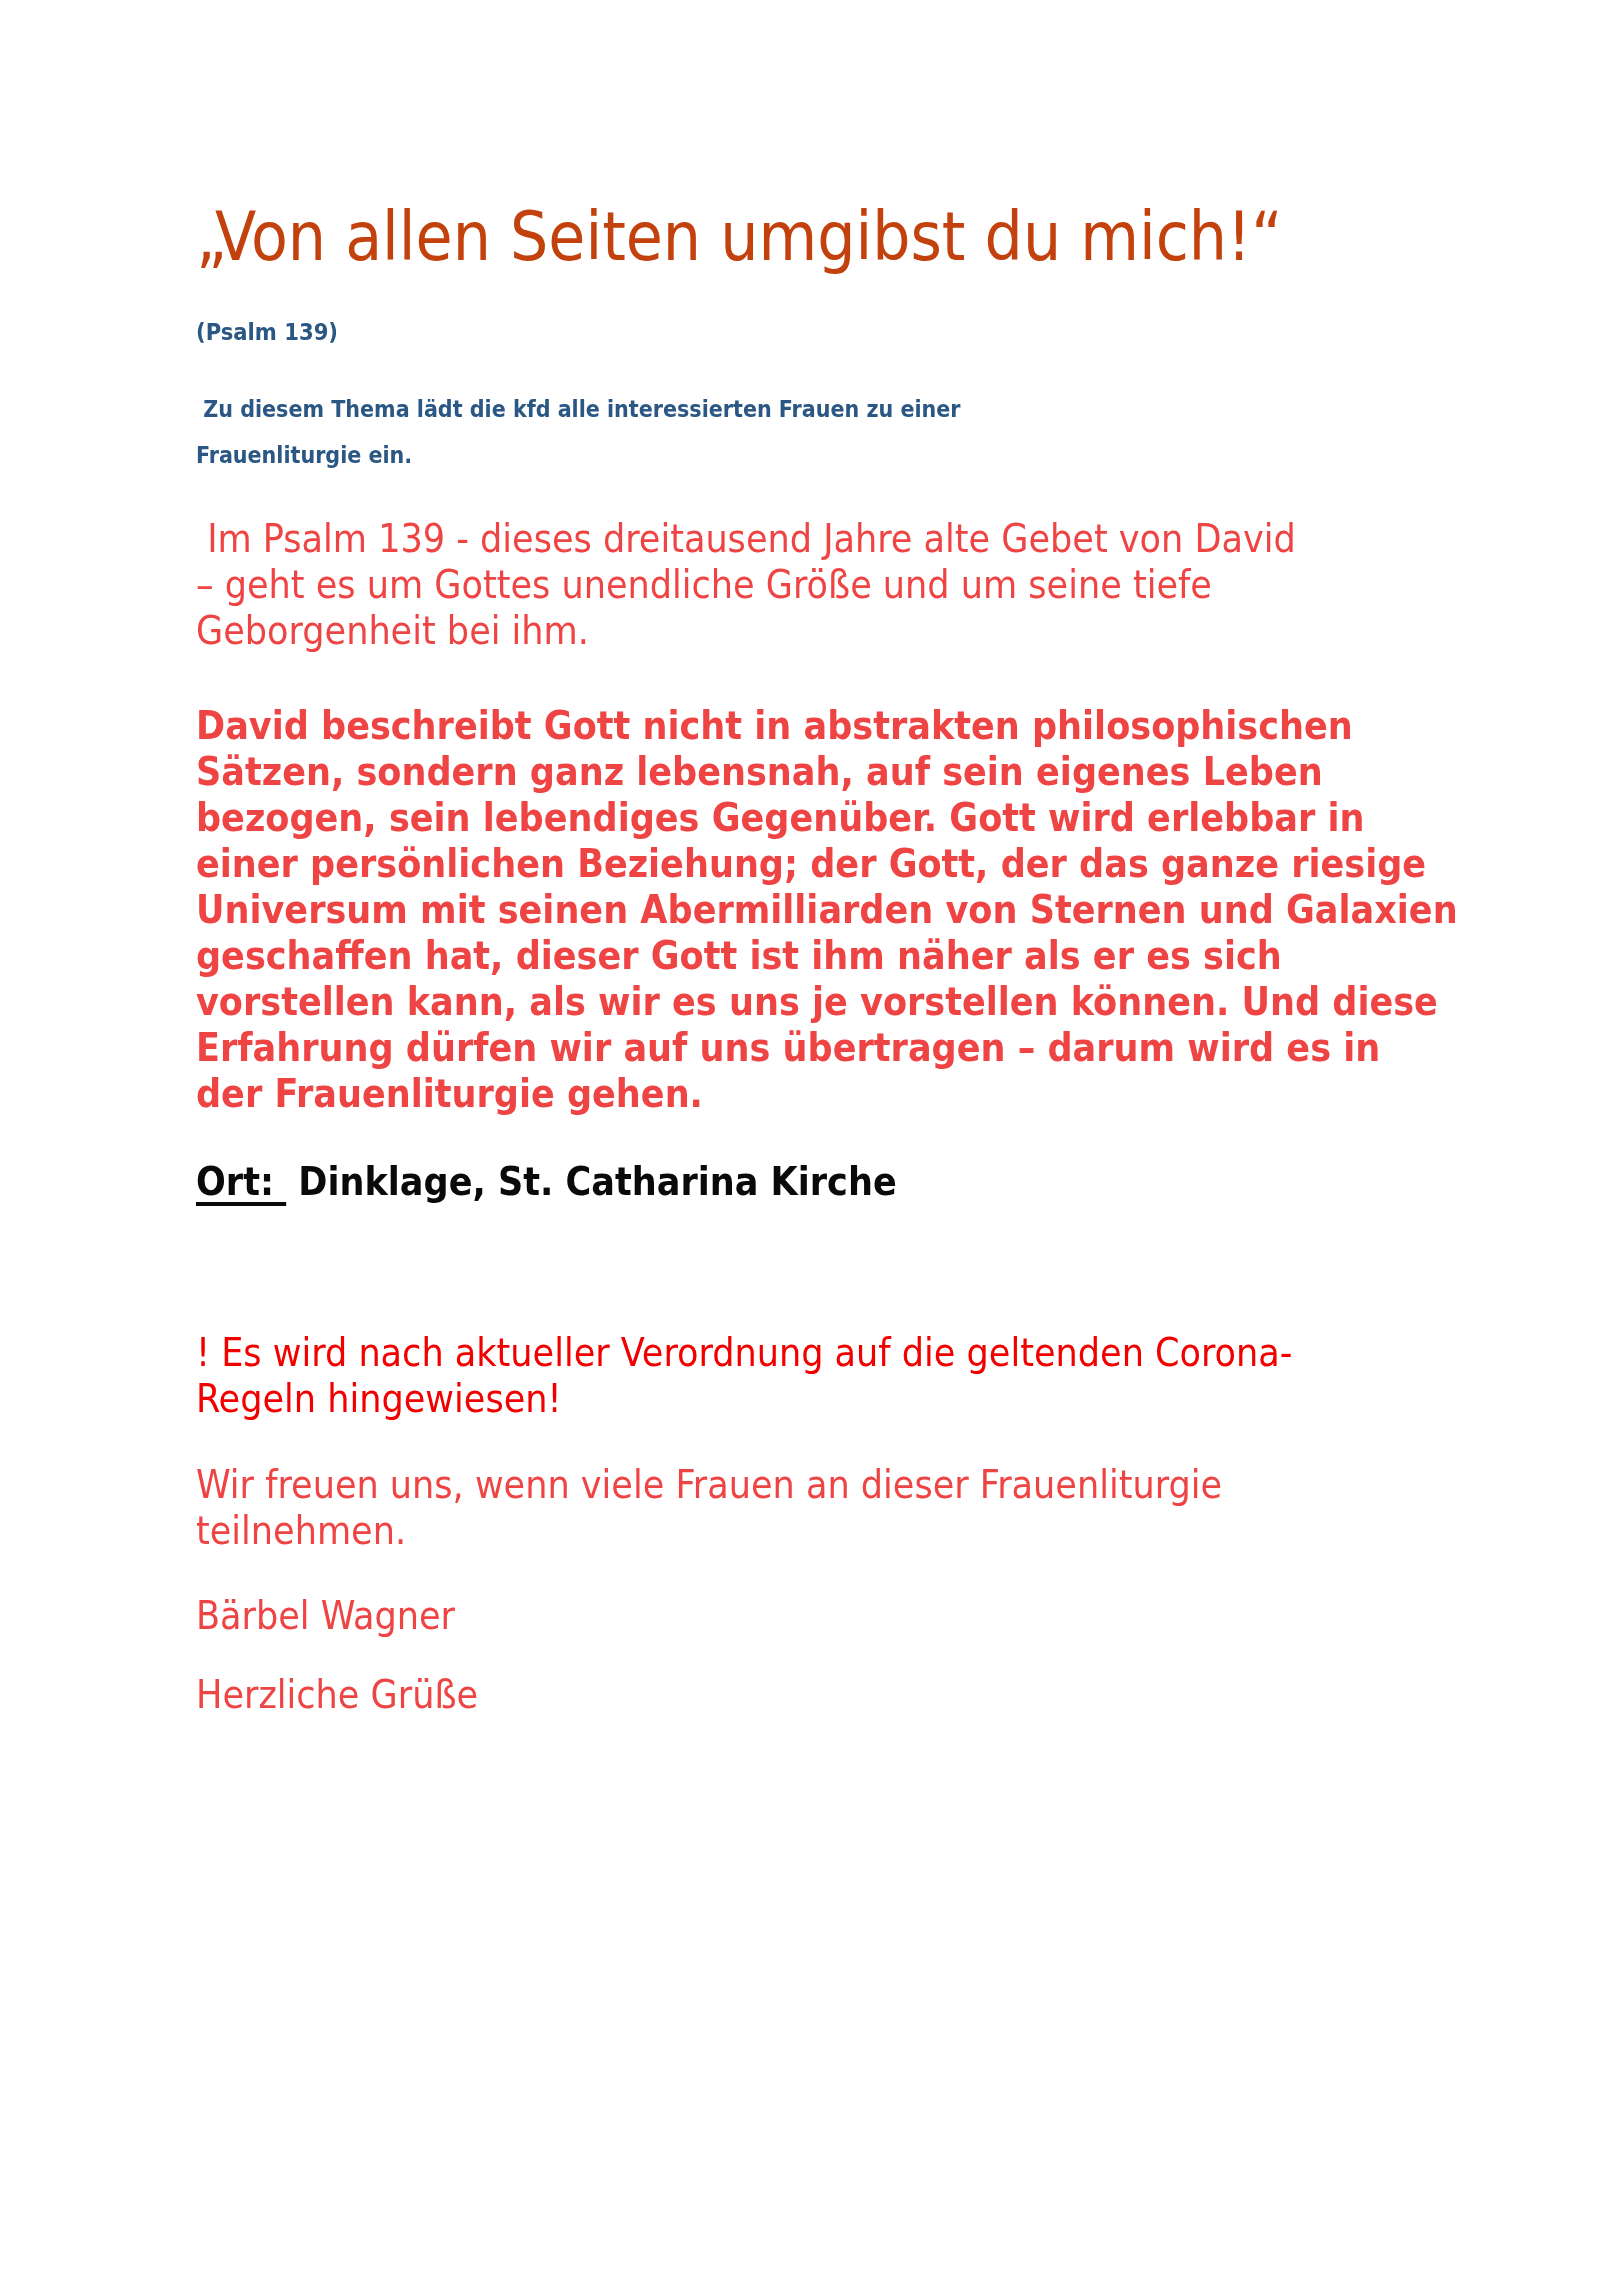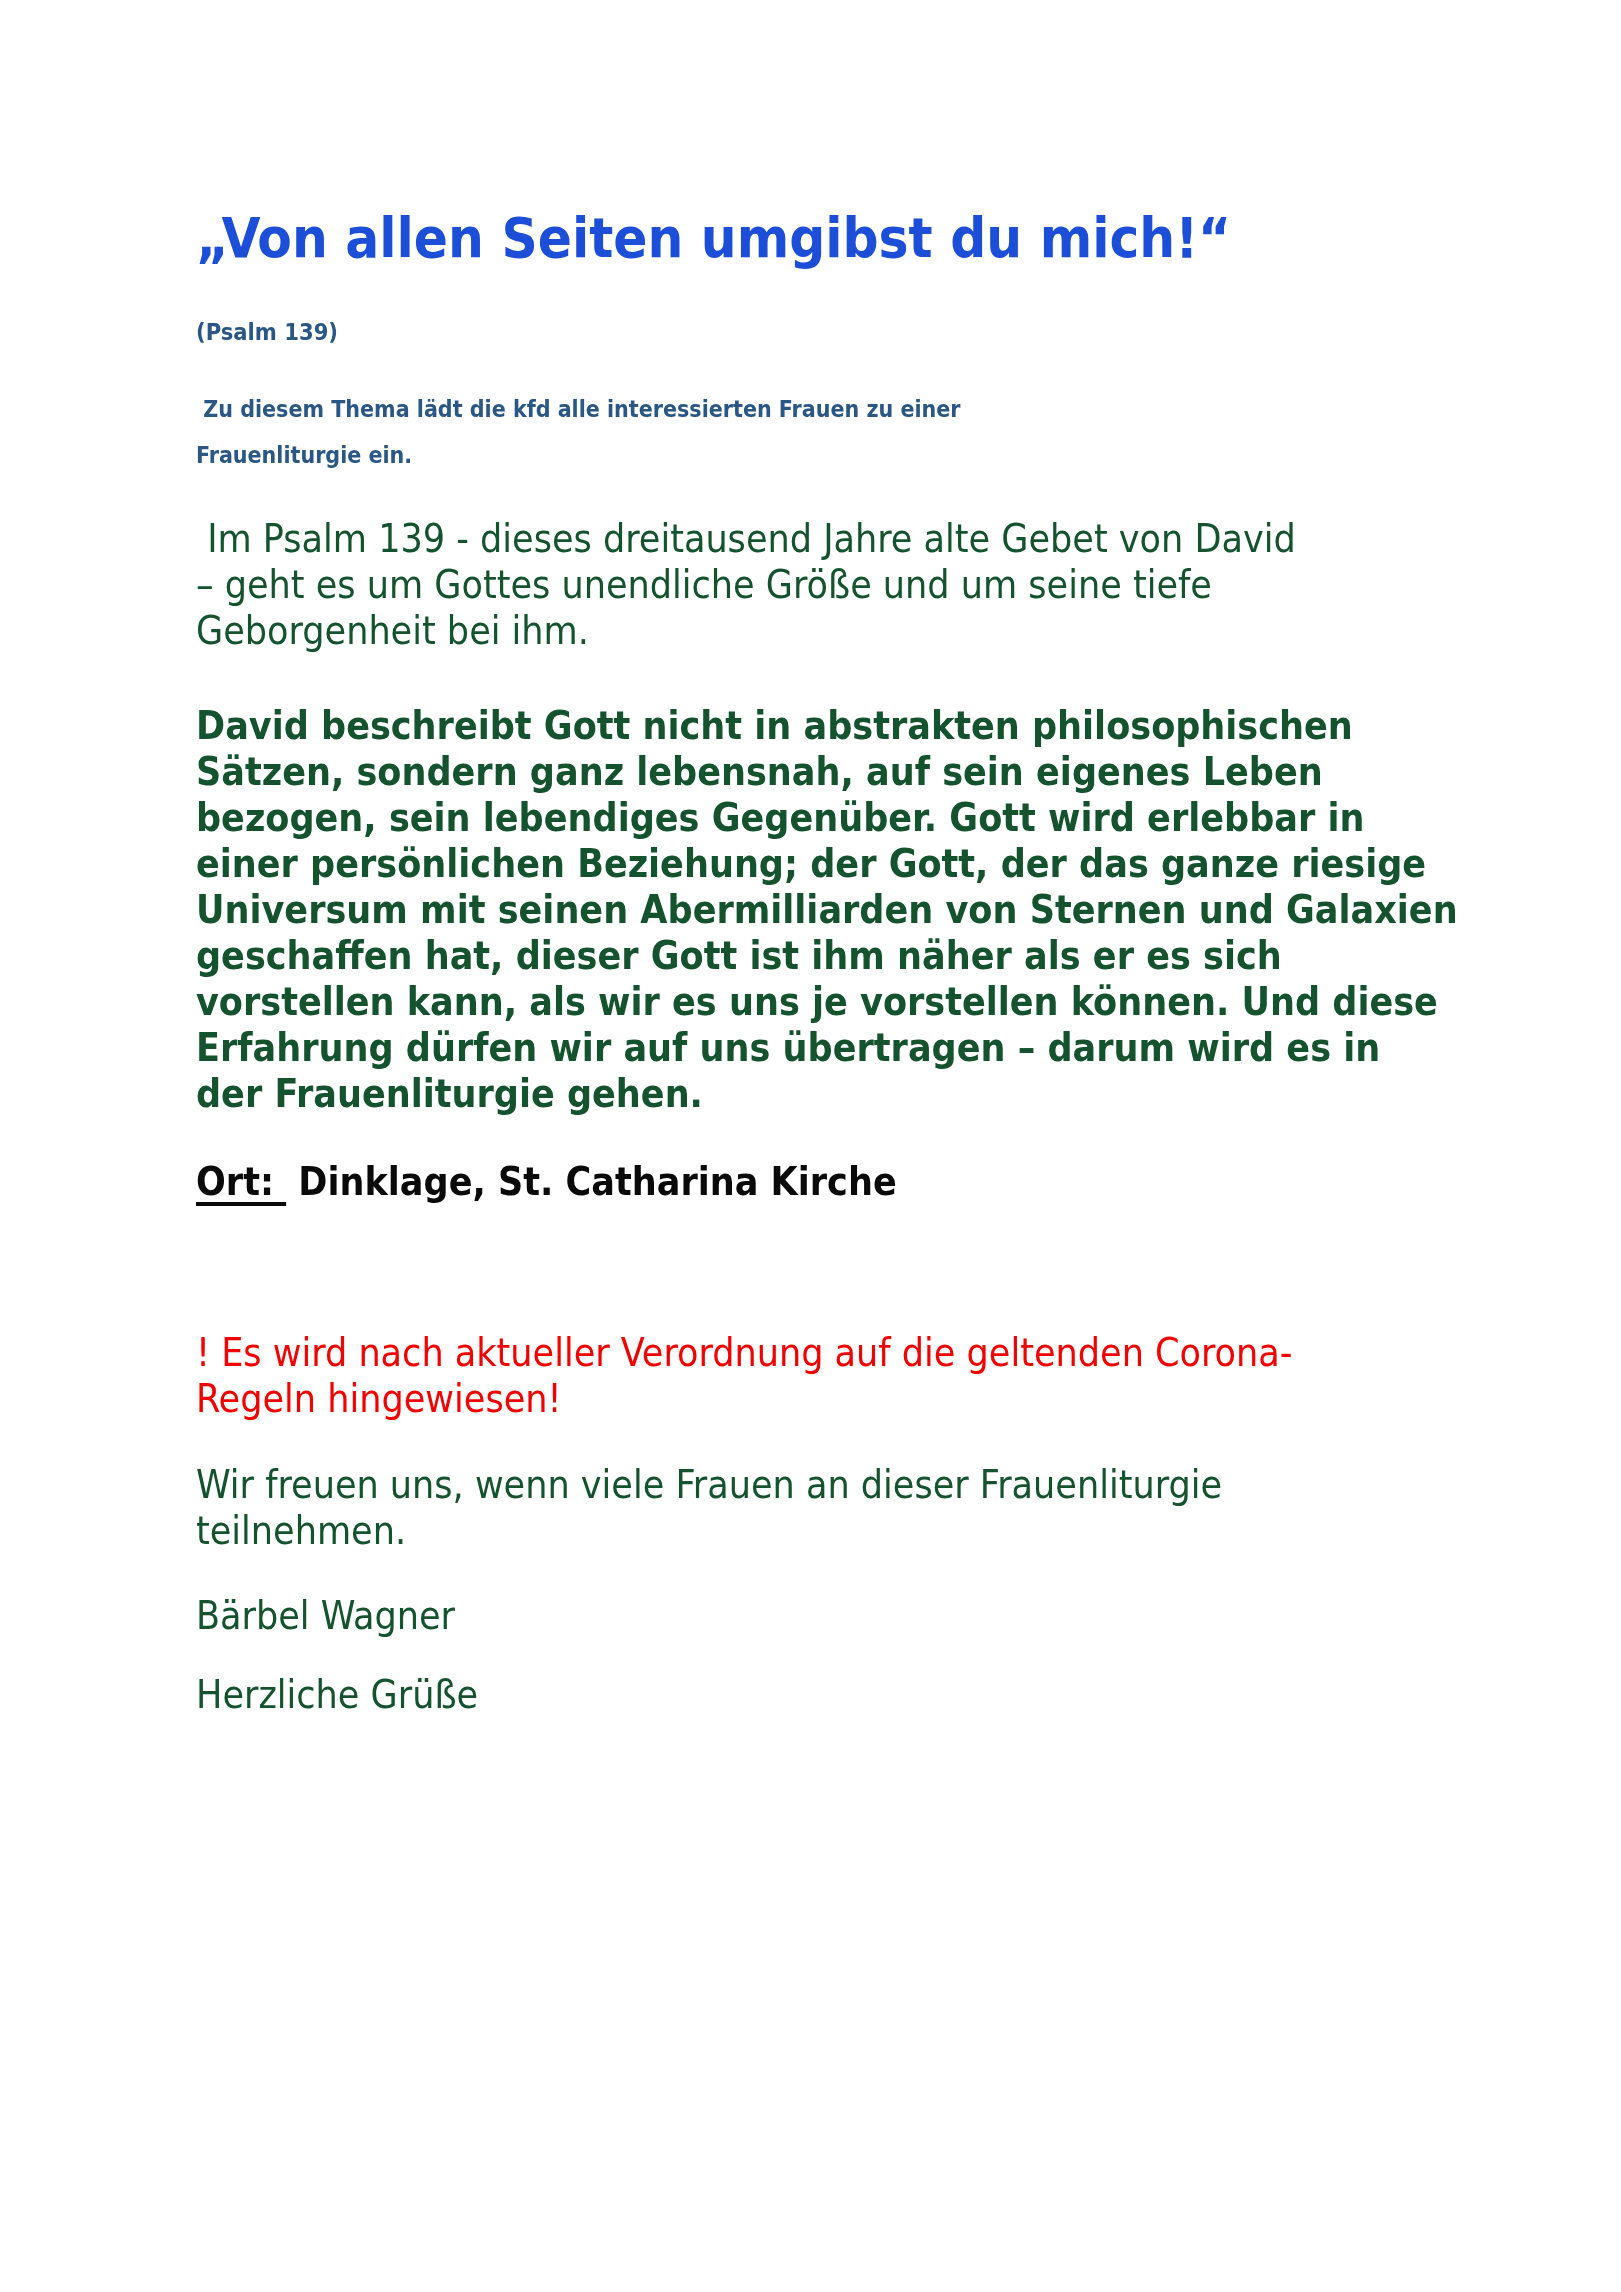--- a/index.html
+++ b/index.html
@@ -13,25 +13,25 @@
     box-sizing: border-box;
     width: 1621px;
     height: 2293px;
     background: #ffffff;
     padding: 199px 147px 0 196px;
     overflow: hidden;
     font-stretch: condensed;
   }
   .title {
     margin: 0;
-    font-size: 56px;
+    font-size: 67px;
     line-height: 77px;
-    font-weight: bold;
+    font-weight: normal;
     font-stretch: condensed;
-    color: #1d4ed8;
+    color: #c2410c;
     white-space: nowrap;
     letter-spacing: 0;
   }
   .psalm-note {
     margin: 42px 0 0 0;
     font-size: 23.5px;
     line-height: 29px;
     font-weight: bold;
     color: #2A5783;
     white-space: pre-wrap;
@@ -41,21 +41,21 @@
     font-size: 23px;
     line-height: 46px;
     font-weight: bold;
     color: #2A5783;
     white-space: pre-wrap;
   }
   .body-par {
     margin: 38px 0 0 0;
     font-size: 39px;
     line-height: 46px;
-    color: #14532d;
+    color: #ef4444;
     white-space: pre-wrap;
   }
   [data-name="main-paragraph"]   { margin-top: 49px; font-weight: bold; }
   [data-name="closing-paragraph"]{ margin-top: 40px; }
   [data-name="corona-notice"]    { margin-top: 125px; color: #F20000; }
   [data-name="greeting"]         { margin-top: 33px; }
   [data-name="signature"]        { margin-top: 39px; }
   .event-line {
     margin: 31px 0 0 0;
     font-size: 39px;

